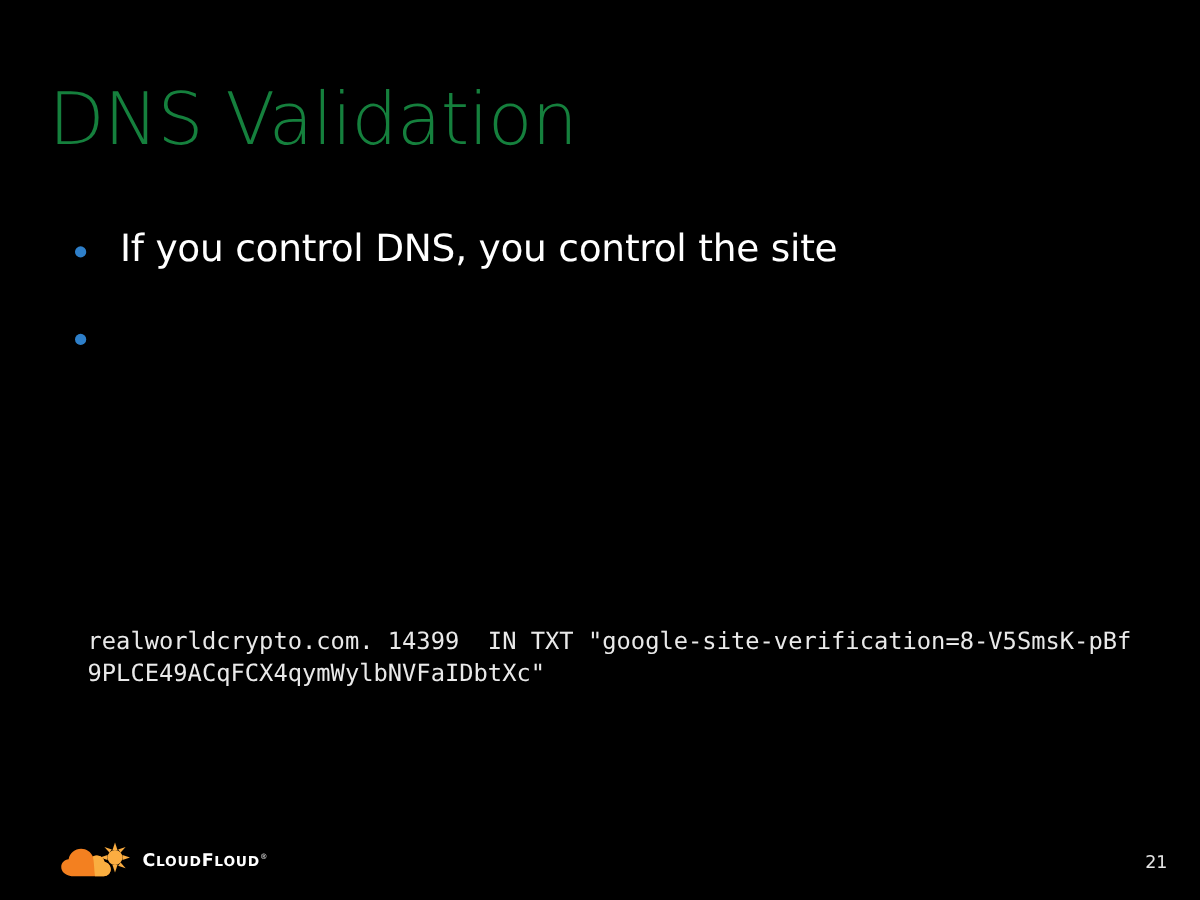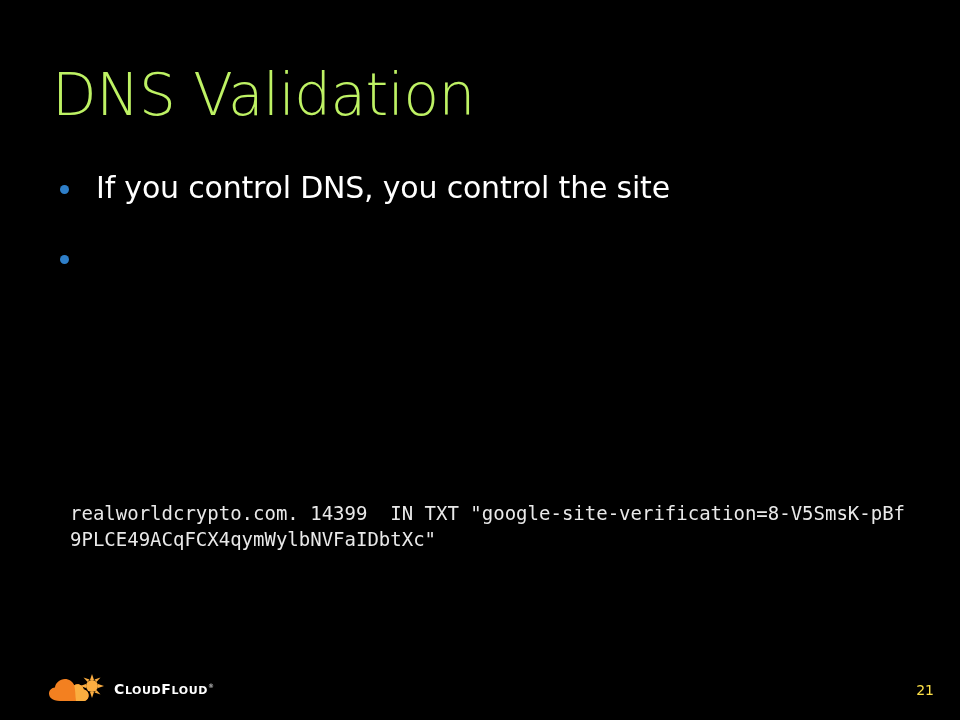--- a/index.html
+++ b/index.html
@@ -17,36 +17,36 @@
   .slide {
     position: relative;
     width: 960px;
     height: 720px;
     background: #000000;
   }
 
   
   .slide-title {
     position: absolute;
-    left: 52px;
+    left: 39px;
     top: 62px;
     font-family: "DejaVu Sans", sans-serif;
     font-size: 58px;
     font-weight: 300;
     letter-spacing: -0.5px;
-    color: #bef264;
+    color: #15803d;
     line-height: 1.15;
     white-space: nowrap;
   }
 
   
   .bullet-list {
     position: absolute;
     left: 60px;
-    top: 168px;
+    top: 180px;
     width: 830px;
   }
   .bullet-item {
     position: relative;
     display: flex;
     align-items: flex-start;
     margin-bottom: 28px;
     min-height: 42px;
   }
   .bullet-dot {
@@ -125,21 +125,21 @@
     color: #BBBBBB;
   }
 
   
   .page-number {
     position: absolute;
     right: 26px;
     bottom: 22px;
     font-family: "DejaVu Sans", sans-serif;
     font-size: 14px;
-    color: #fde047;
+    color: #e5e5e5;
   }
 </style>
 </head>
 <body>
 
 <div class="slide">
 
   <div class="slide-title">DNS Validation</div>
 
   <div class="bullet-list">

